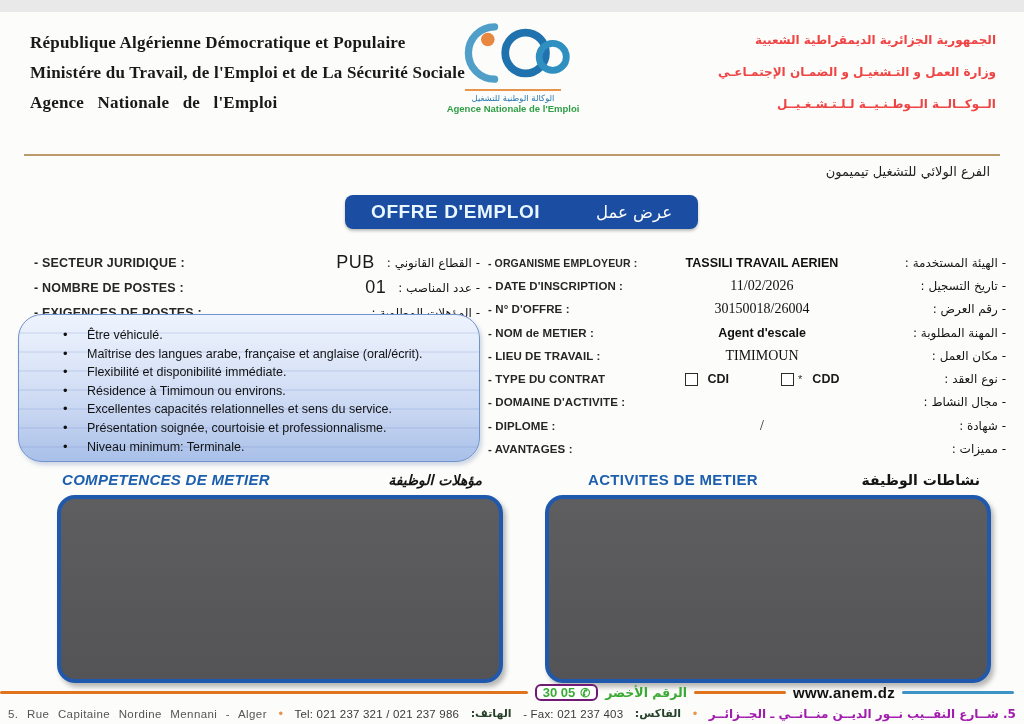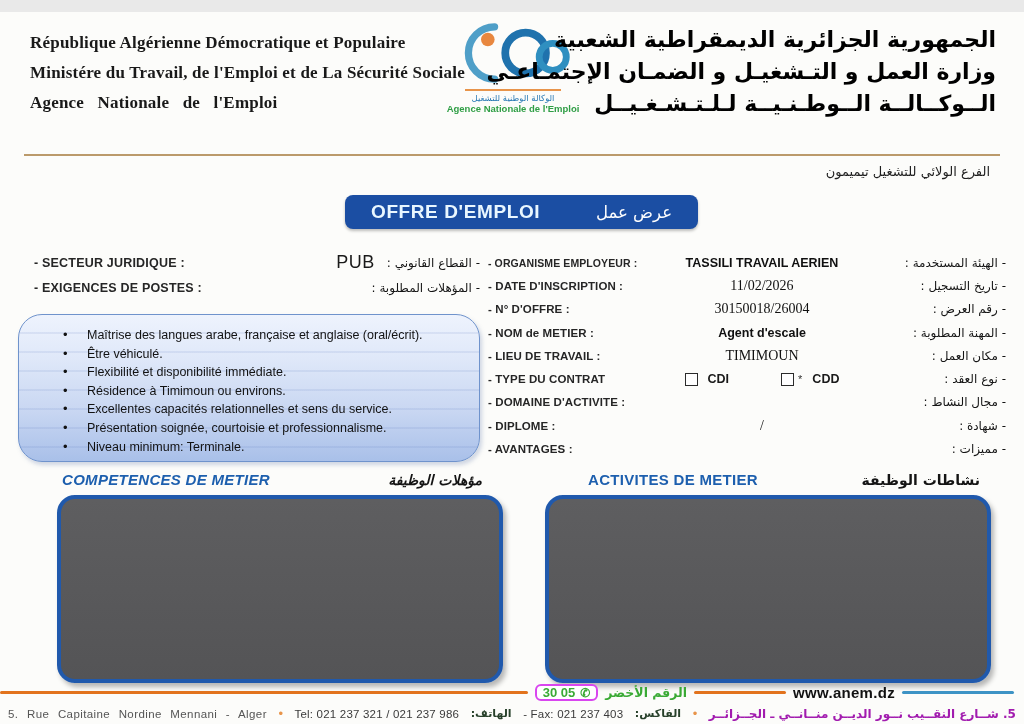--- a/index.html
+++ b/index.html
@@ -2,21 +2,21 @@
 <html lang="fr"><head>
 <meta charset="utf-8">
 <style>
   * { margin:0; padding:0; box-sizing:border-box; }
   body { background:#e9e9e9; font-family:"Liberation Sans", sans-serif; }
   .page { position:relative; width:1024px; height:724px; margin:12px auto; background:#fcfcfa; overflow:hidden; }
 
   
   .hdr-fr { position:absolute; left:30px; top:16px; font-family:"Liberation Serif", serif; font-weight:bold; font-size:17px; color:#191919; line-height:30px; letter-spacing:.2px; }
   .hdr-fr .l3 { word-spacing:9px; }
-  .hdr-ar { position:absolute; right:28px; top:12px; direction:rtl; text-align:right; font-family:"DejaVu Sans", sans-serif; font-weight:bold; font-size:22px; color:#000000; line-height:32px; }
+  .hdr-ar { position:absolute; right:28px; top:12px; direction:rtl; text-align:right; font-family:"DejaVu Sans", sans-serif; font-weight:bold; font-size:12px; color:#ef4444; line-height:32px; }
   .logo { position:absolute; left:438px; top:6px; width:150px; text-align:center; }
   .logo svg { display:block; margin:0 auto; }
   .logo-rule { width:96px; height:2px; background:#e8944a; margin:1px auto 2px; }
   .logo-ar { font-family:"DejaVu Sans", sans-serif; font-size:8.5px; color:#2a7ab5; direction:rtl; }
   .logo-fr { font-size:9.5px; font-weight:bold; color:#2f9e45; }
 
   .hr-top { position:absolute; left:24px; right:24px; top:142px; border-top:2px solid #bb9a6b; }
   .branch { position:absolute; right:34px; top:152px; direction:rtl; font-family:"DejaVu Sans", sans-serif; font-size:13px; color:#1e1e1e; }
 
   
@@ -63,21 +63,21 @@
   .gray-box { position:absolute; top:483px; width:446px; height:188px; background:linear-gradient(180deg,#5e5e60,#545456); border:4px solid #2059ac; border-radius:18px; box-shadow:3px 4px 5px rgba(0,0,0,.28); }
   .gray-box.left { left:57px; }
   .gray-box.right { left:545px; }
 
   
   .f-row1 { position:absolute; left:0; right:10px; top:672px; height:17px; display:flex; align-items:center; gap:7px; }
   .fline { height:3px; border-radius:2px; }
   .fline.orange1 { flex:1; background:#e2731d; }
   .fline.orange2 { width:92px; background:#e2731d; }
   .fline.blue { width:112px; background:#3d93c5; }
-  .green-badge { display:flex; align-items:center; gap:5px; border:2px solid #d946ef; border-radius:6px; padding:0 6px; height:17px; background:#fff; color:#3aaa35; font-weight:bold; font-size:13px; }
+  .green-badge { display:flex; align-items:center; gap:5px; border:2px solid #701a75; border-radius:6px; padding:0 6px; height:17px; background:#fff; color:#3aaa35; font-weight:bold; font-size:13px; }
   .badge-icon { font-size:12px; line-height:1; }
   .green-label { direction:rtl; font-family:"DejaVu Sans", sans-serif; color:#3aaa35; font-weight:bold; font-size:12.5px; white-space:nowrap;text-align:center; }
   .website { font-weight:bold; font-size:15px; color:#111; letter-spacing:.3px; }
 
   .f-row2 { position:absolute; left:8px; right:8px; top:694px; display:flex; align-items:center; justify-content:space-between; white-space:nowrap; font-size:11.5px; }
   .addr-fr { color:#555; letter-spacing:.4px; word-spacing:5px; }
   .dot { color:#e8944a; font-size:13px; }
   .tel-fr, .fax-fr { color:#3a3a3a; letter-spacing:.2px; }
   .tel-ar, .fax-ar { direction:rtl; font-family:"DejaVu Sans", sans-serif; font-weight:bold; color:#27402a; font-size:11px; }
   .addr-ar { direction:rtl; font-family:"DejaVu Sans", sans-serif; font-weight:bold; color:#a21caf; font-size:12px; }
@@ -121,31 +121,38 @@
 
   <div class="left-col">
     <div class="lrow">
       <span class="fr-label">- SECTEUR JURIDIQUE :</span>
       <span class="lf-right">
         <span>- القطاع القانوني :</span>
         <span class="lf-val">PUB</span>
       </span>
     </div>
     <div class="lrow">
+      <span class="fr-label">- NOMBRE DE POSTES :</span>
+      <span class="lf-right">
+        <span>- عدد المناصب :</span>
+        <span class="lf-val">01</span>
+      </span>
+    </div>
+    <div class="lrow">
       <span class="fr-label">- EXIGENCES DE POSTES :</span>
       <span class="lf-right">
         <span>- المؤهلات المطلوبة :</span>
       </span>
     </div>
   </div>
 
   <div class="req-box">
     <ul>
+      <li>Être véhiculé.</li>
       <li>Maîtrise des langues arabe, française et anglaise (oral/écrit).</li>
-      <li>Être véhiculé.</li>
       <li>Flexibilité et disponibilité immédiate.</li>
       <li>Résidence à Timimoun ou environs.</li>
       <li>Excellentes capacités relationnelles et sens du service.</li>
       <li>Présentation soignée, courtoisie et professionnalisme.</li>
       <li>Niveau minimum: Terminale.</li>
     </ul>
   </div>
 
   <div class="right-col">
     <div class="rrow">

